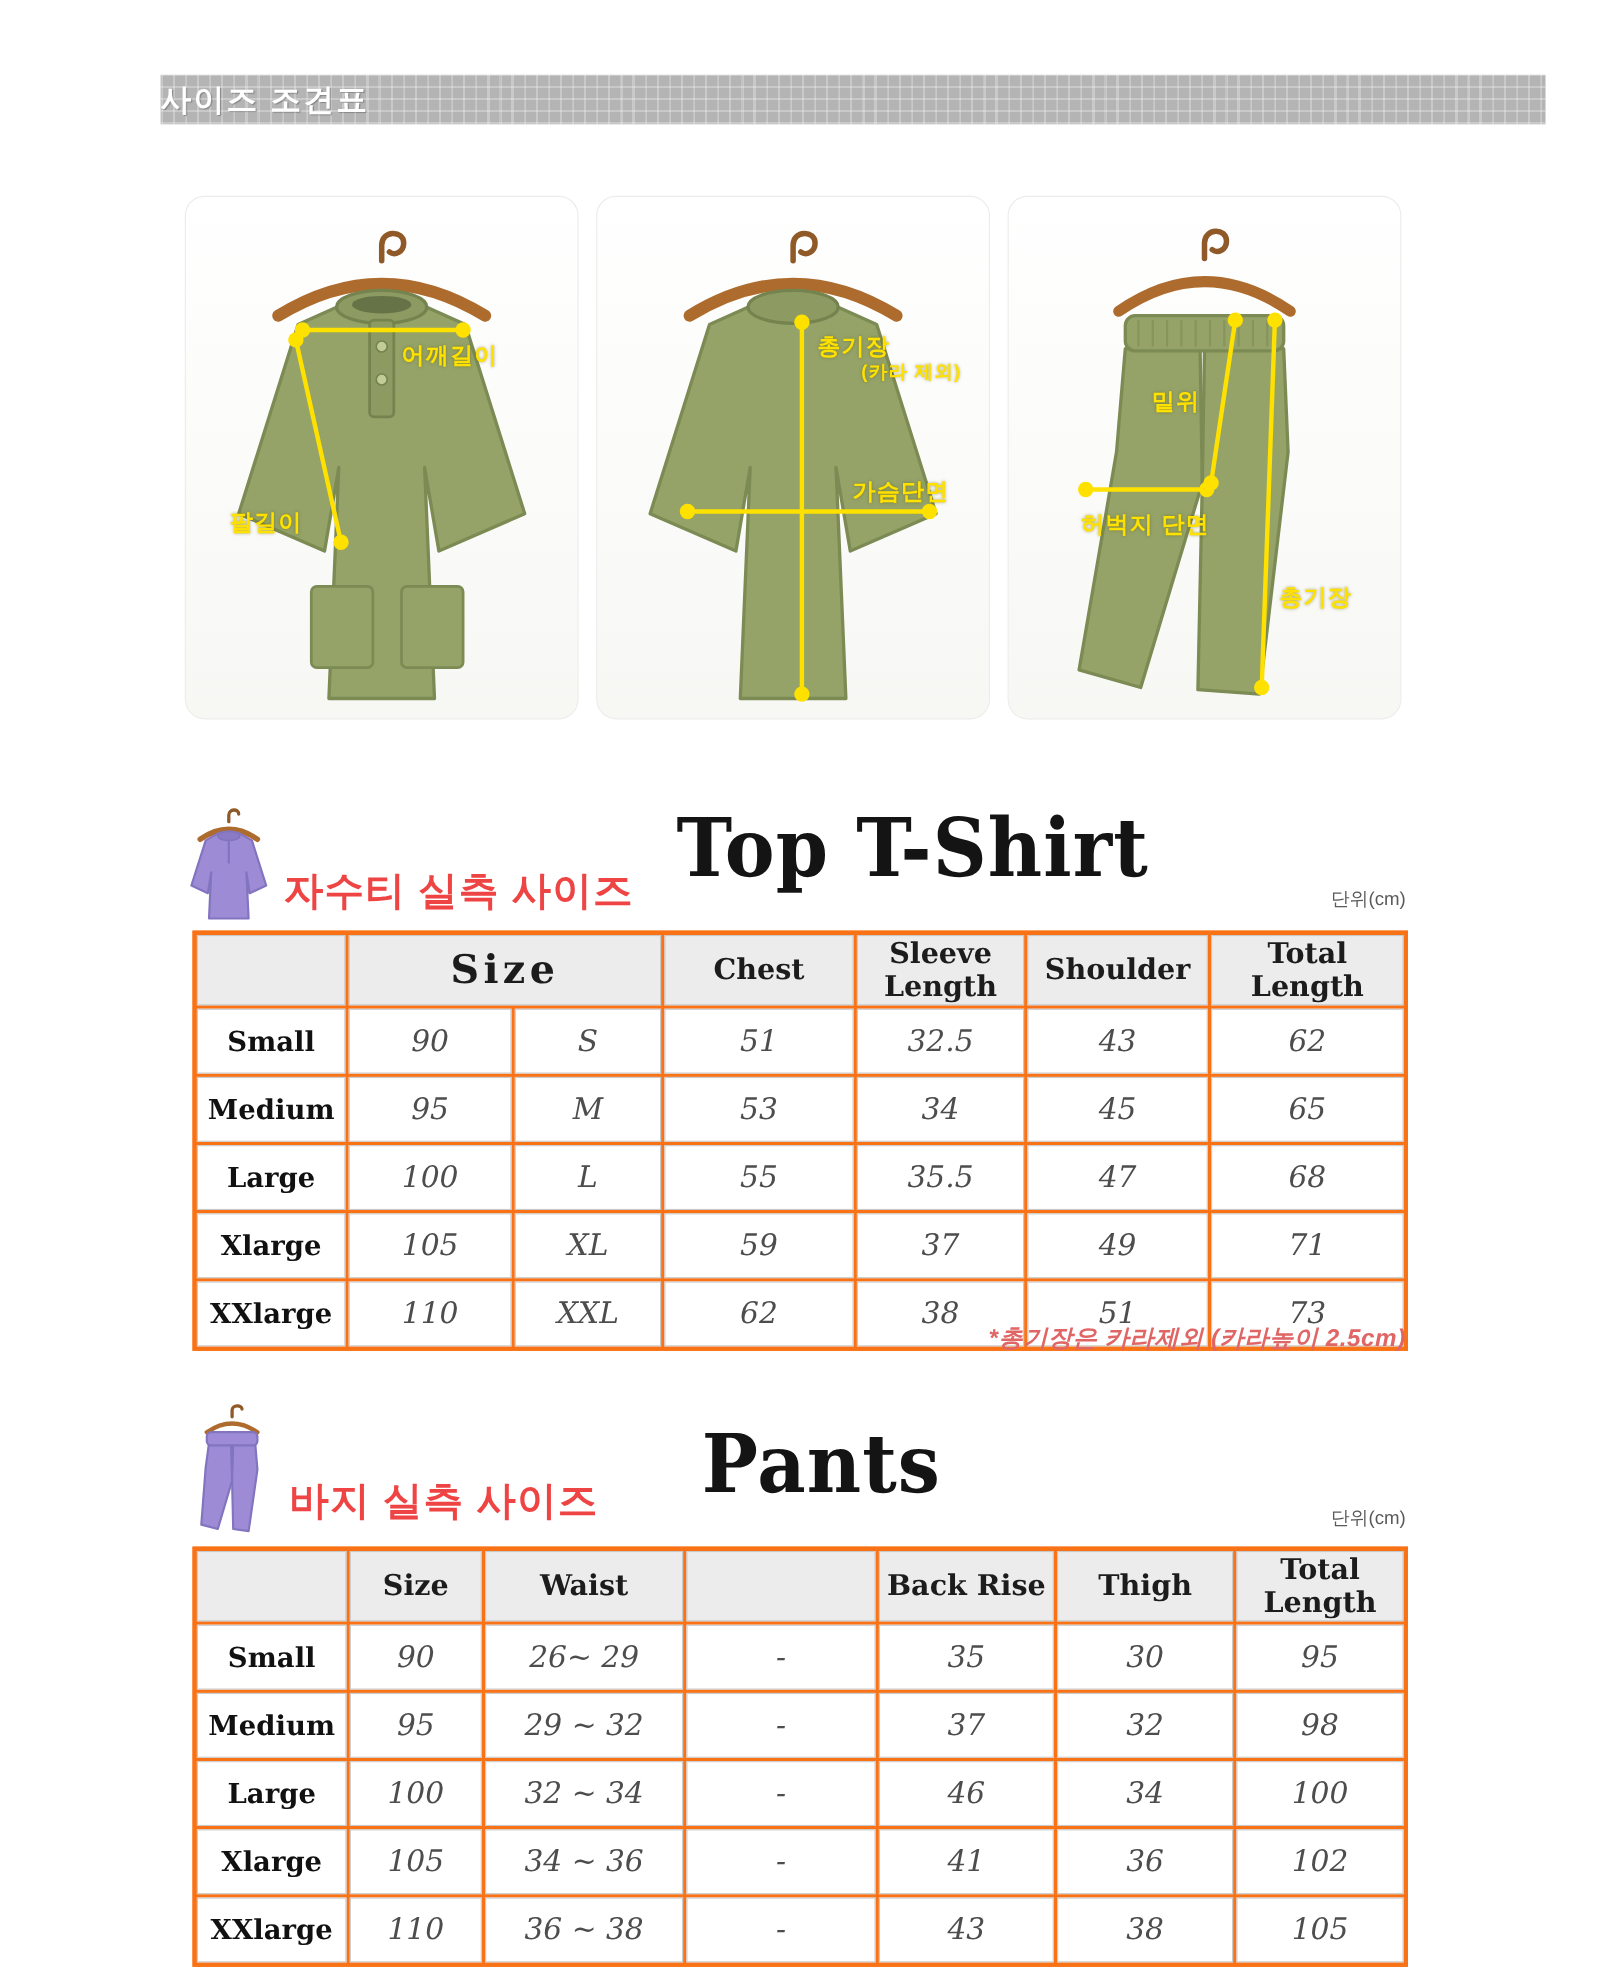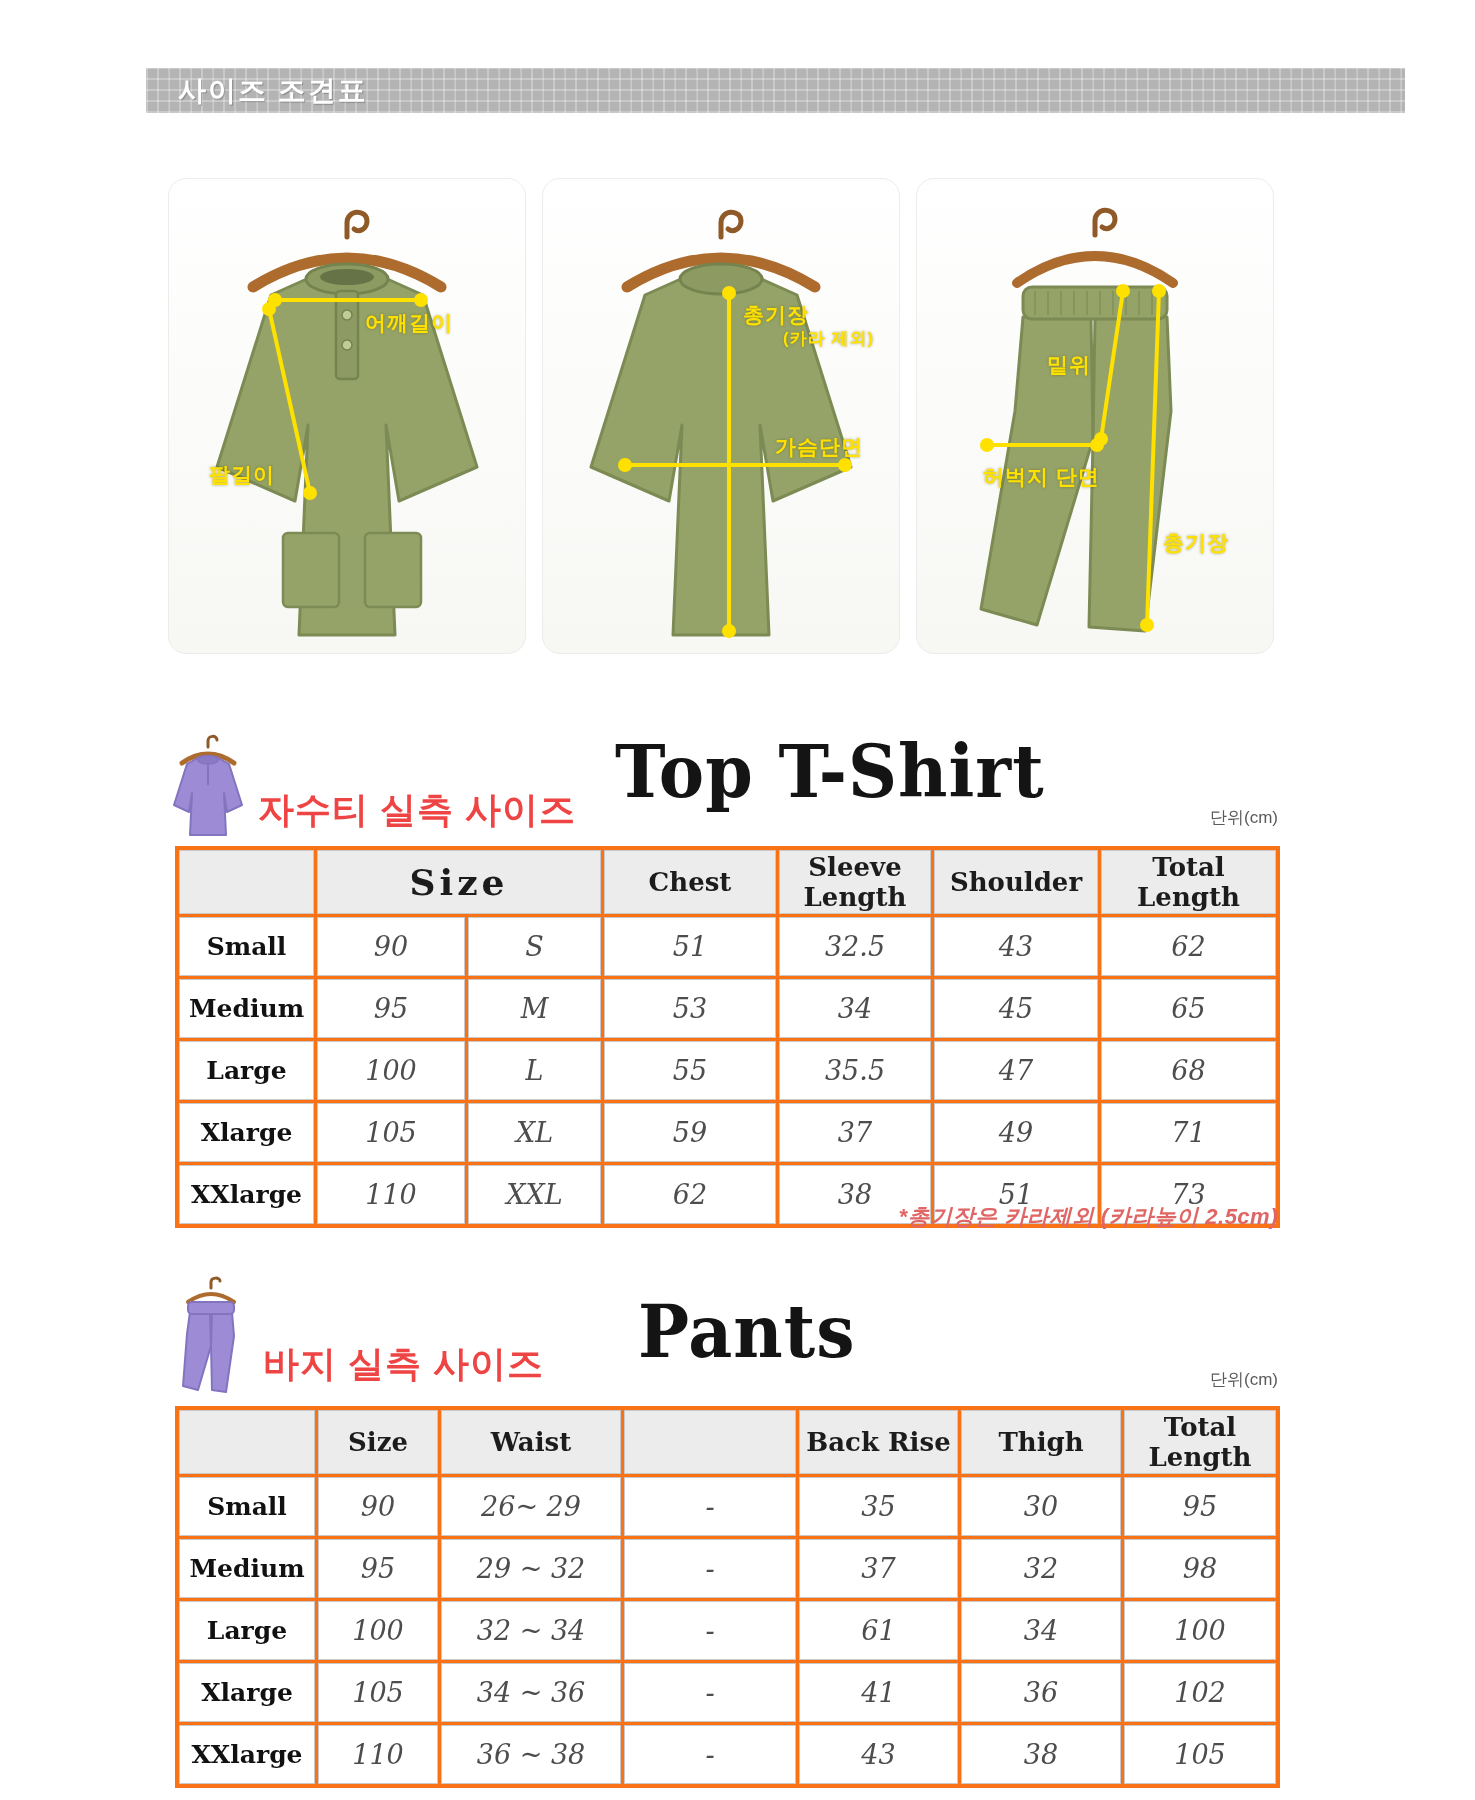--- a/index.html
+++ b/index.html
@@ -8,21 +8,21 @@
 
   
   .header-bar{position:absolute;left:146px;top:68px;width:1259px;height:45px;
     background-color:#b4b4b4;
     background-image:
       repeating-linear-gradient(0deg, rgba(255,255,255,.28) 0 2px, transparent 2px 11px),
       repeating-linear-gradient(90deg, rgba(255,255,255,.28) 0 2px, transparent 2px 11px),
       repeating-linear-gradient(90deg, rgba(0,0,0,.05) 0 1px, transparent 1px 22px);
     display:flex;align-items:center;}
   .header-title{font-size:28px;font-weight:bold;color:#ffffff;letter-spacing:2px;
-    padding-left:32px;text-shadow:1px 1px 1px rgba(0,0,0,.25);}
+    text-shadow:1px 1px 1px rgba(0,0,0,.25);}
 
   
   .photos-row{position:absolute;left:168px;top:178px;display:flex;gap:16px;}
   .photo-card{position:relative;width:356px;height:474px;border-radius:18px;
     border:1px solid #ececea;background:linear-gradient(180deg,#ffffff 0%,#f7f7f4 100%);
     overflow:hidden;}
   .photo-card svg{position:absolute;left:0;top:0;}
   .measure-label{position:absolute;color:#ffe100;font-size:21px;font-weight:bold;
     letter-spacing:1px;text-shadow:0 0 3px rgba(90,85,0,.55);white-space:nowrap;}
   .measure-label.small{font-size:17px;margin-left:40px;}
@@ -284,21 +284,21 @@
           <td>-</td>
           <td>37</td>
           <td>32</td>
           <td>98</td>
         </tr>
         <tr>
           <th>Large</th>
           <td>100</td>
           <td>32 ~ 34</td>
           <td>-</td>
-          <td>61</td>
+          <td>46</td>
           <td>34</td>
           <td>100</td>
         </tr>
         <tr>
           <th>Xlarge</th>
           <td>105</td>
           <td>34 ~ 36</td>
           <td>-</td>
           <td>41</td>
           <td>36</td>

